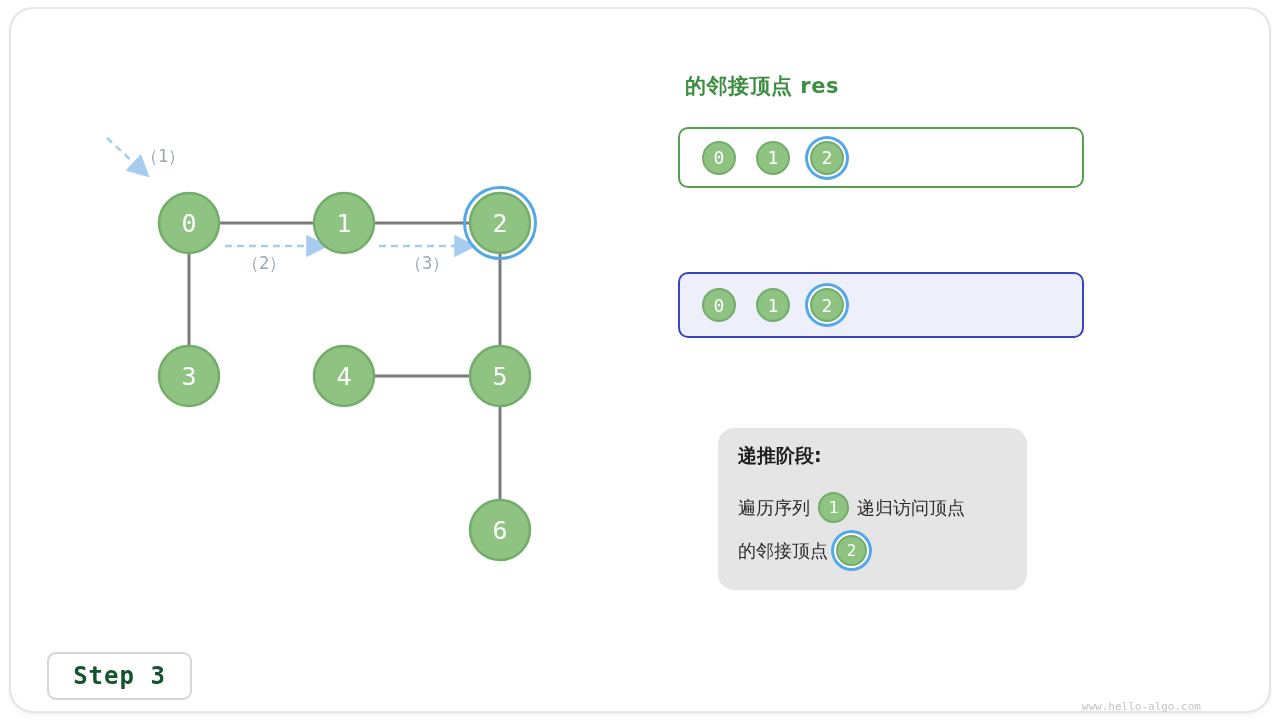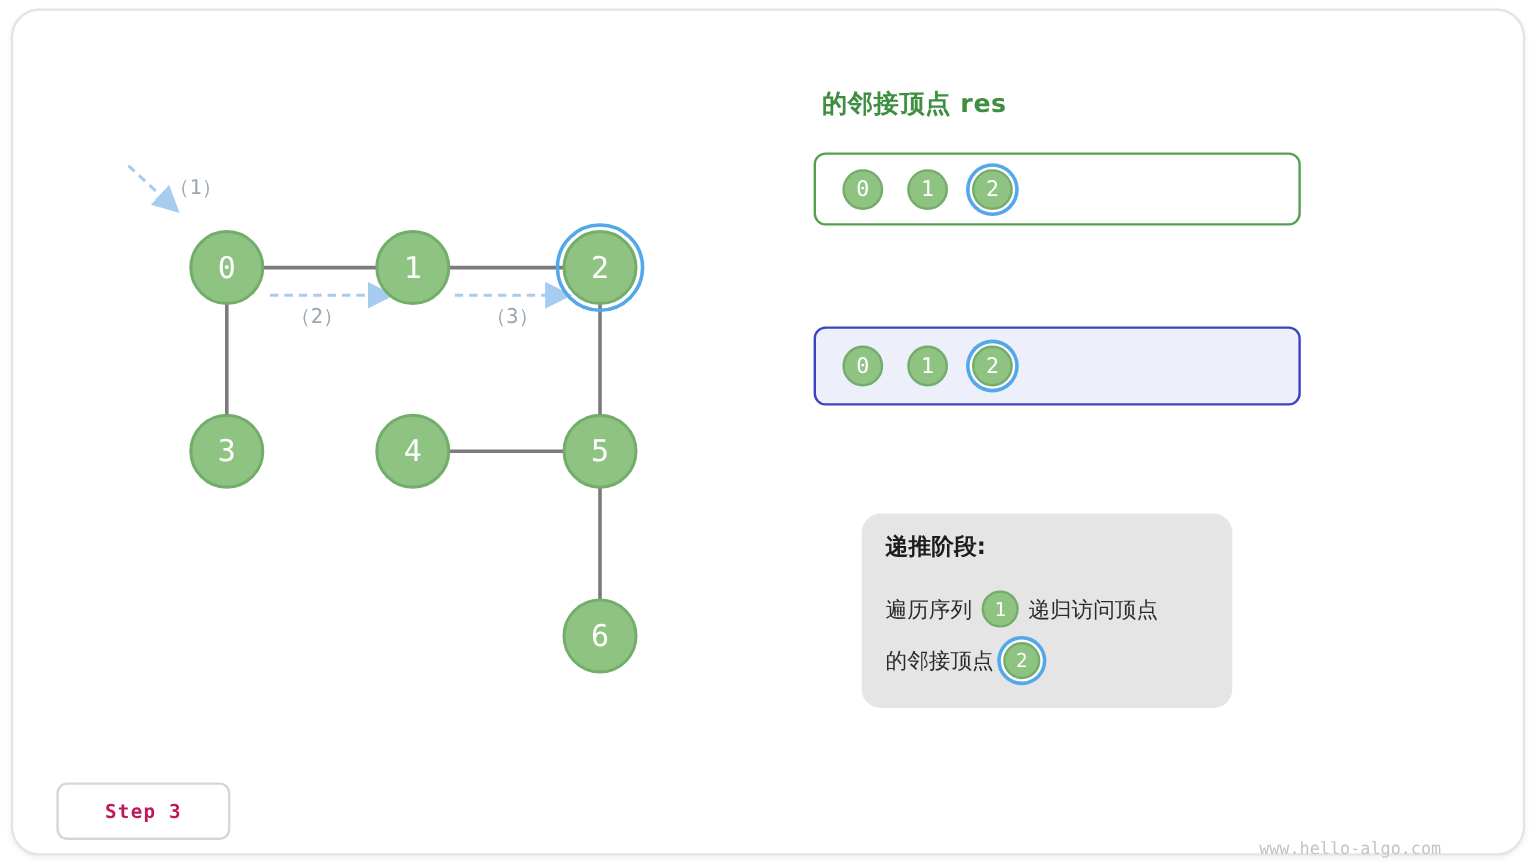--- a/index.html
+++ b/index.html
@@ -53,27 +53,27 @@
     font-size:18px; color:#2b2b2b;
   }
 
   .step-box {
     position:absolute; left:36px; top:643px; width:145px; height:48px;
     background:#ffffff; border:2px solid #D6D6D6; border-radius:9px;
     display:flex; align-items:center; justify-content:center;
   }
   .step-box span {
     font-family:"DejaVu Sans Mono","Liberation Mono",monospace;
-    font-size:16px; font-weight:bold; color:#be185d; letter-spacing:1px;
+    font-size:24px; font-weight:bold; color:#14532d; letter-spacing:1px;
   }
 
   .watermark {
     position:absolute; right:68px; top:691px;
     font-family:"DejaVu Sans Mono","Liberation Mono",monospace;
-    font-size:14px; color:#C0C4C8;
+    font-size:11px; color:#C0C4C8;
   }
 </style>
 </head>
 <body>
 
 <div class="card">
 
   <svg id="graph" width="660" height="620" viewBox="0 0 660 620">
       <defs>
         <marker id="ah" markerWidth="10" markerHeight="9" refX="7.5" refY="4.5" orient="auto">

